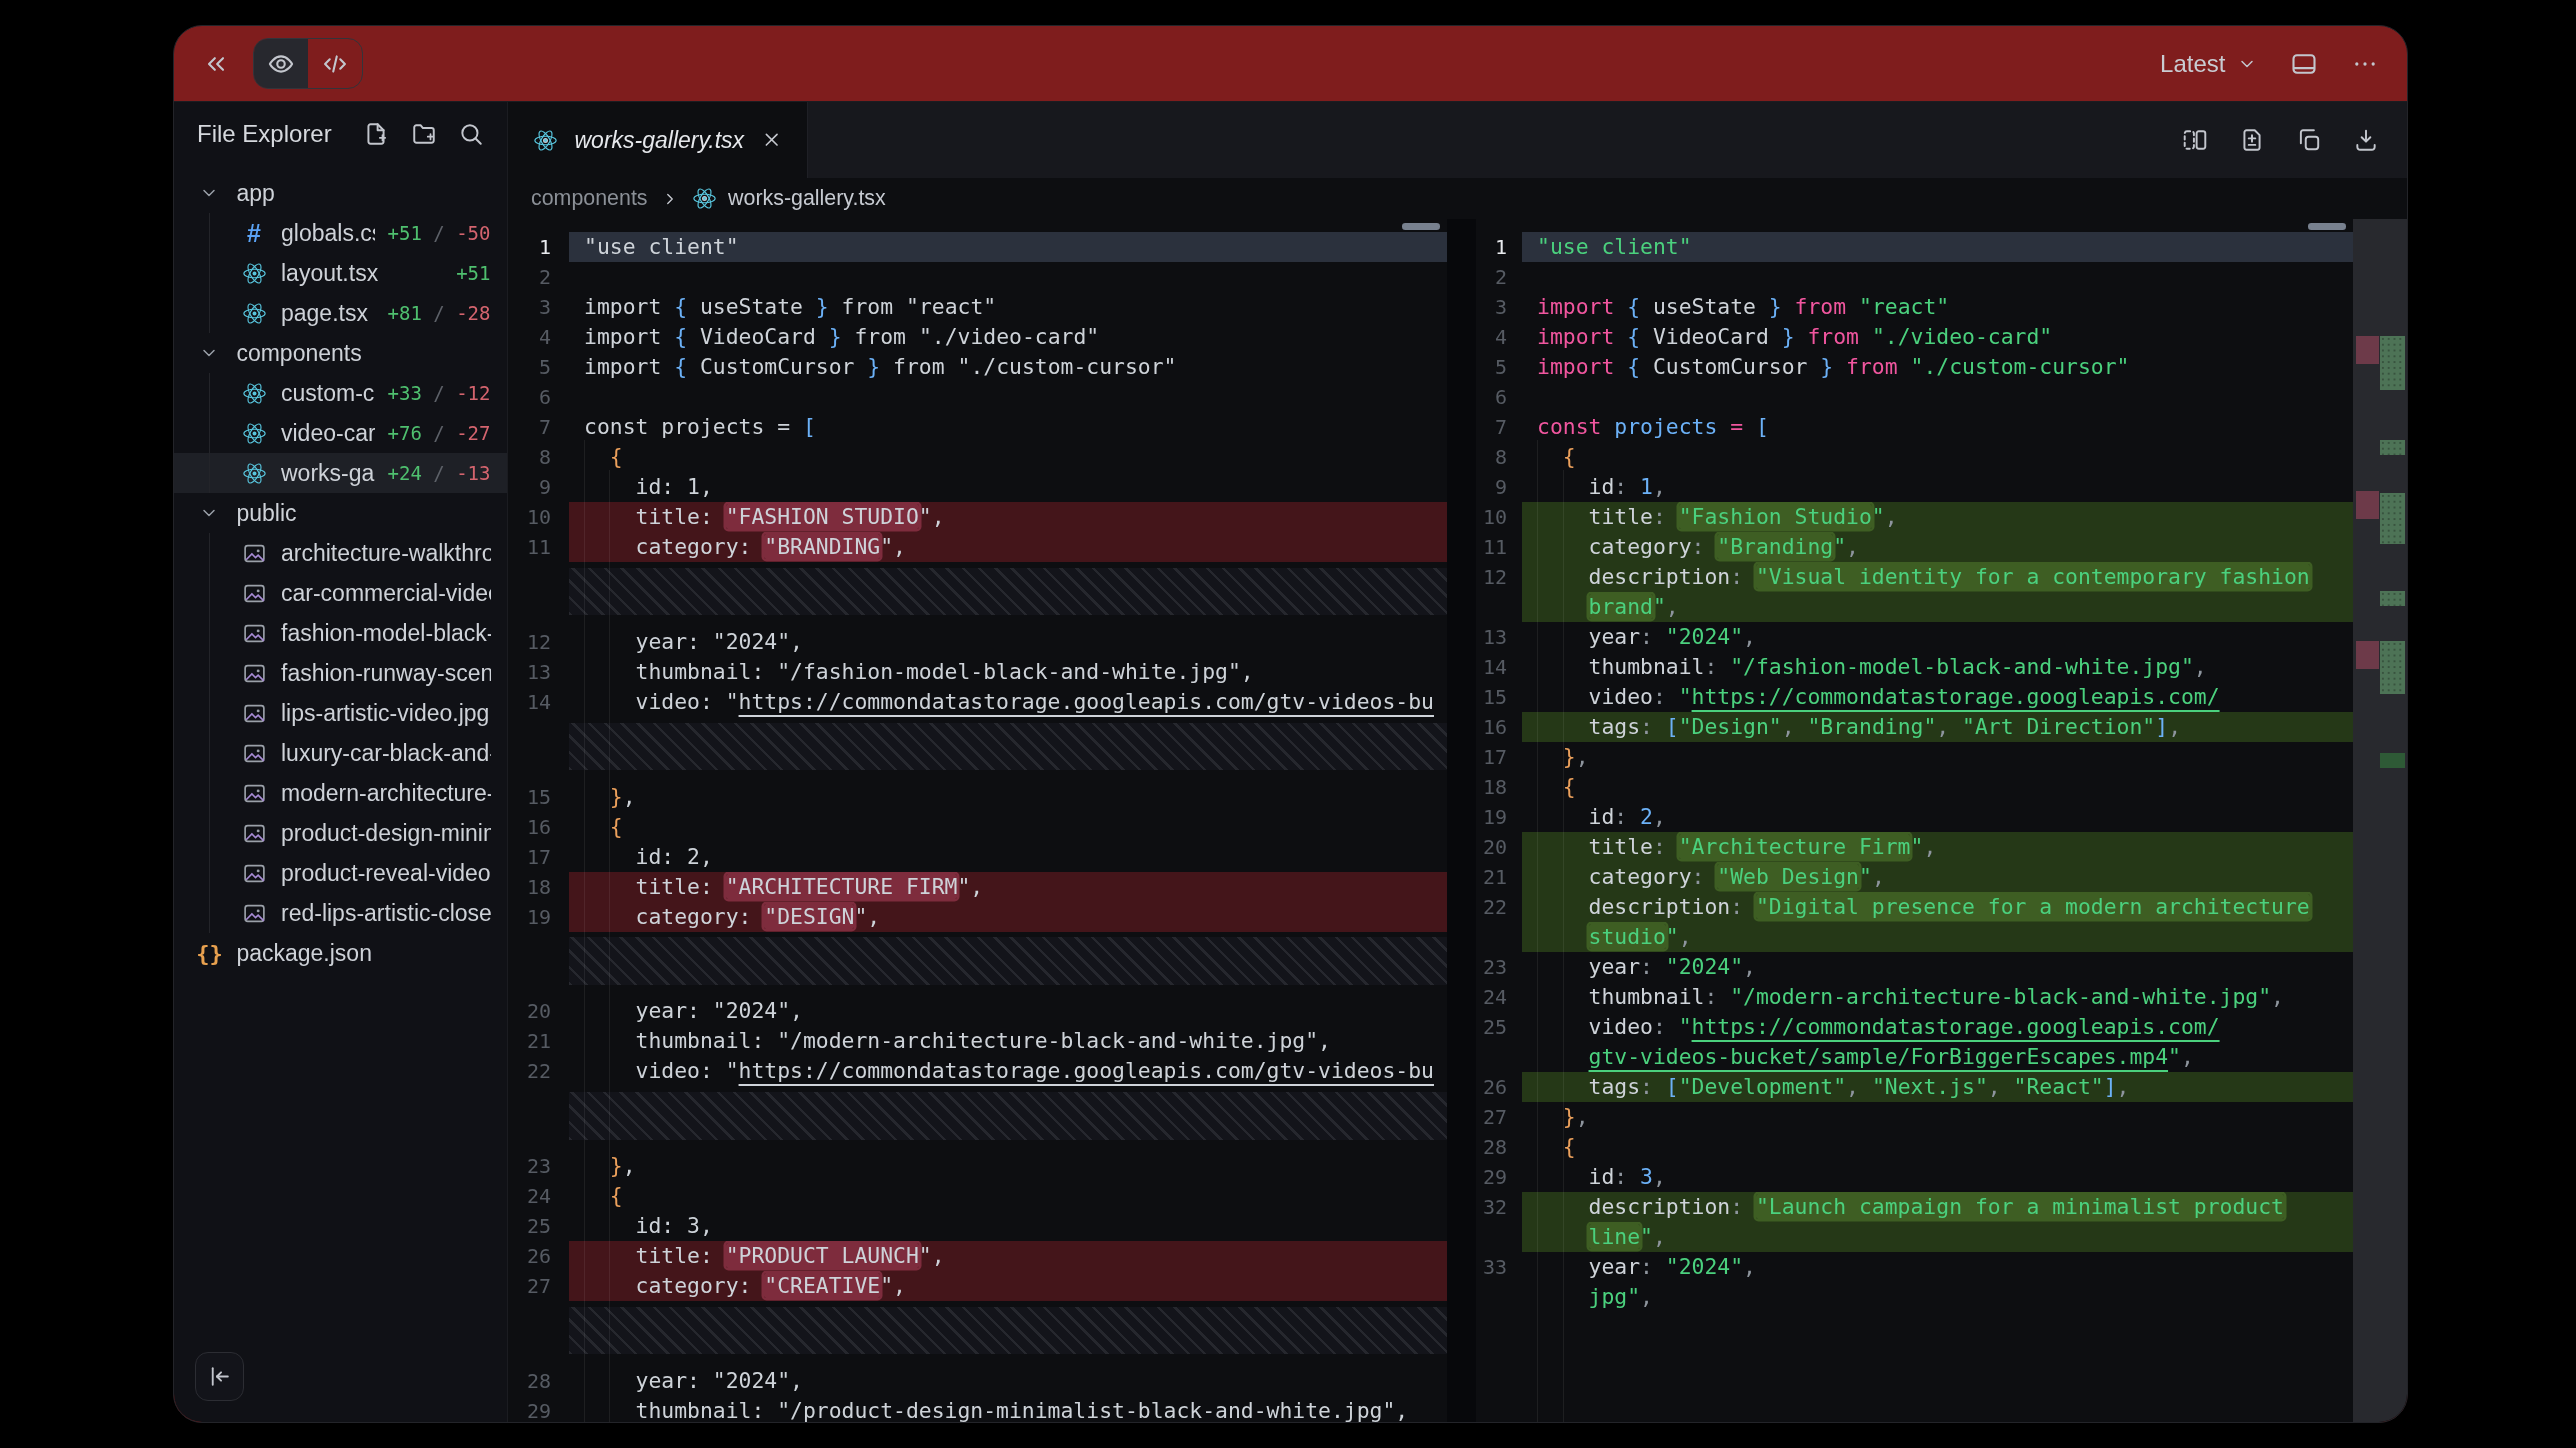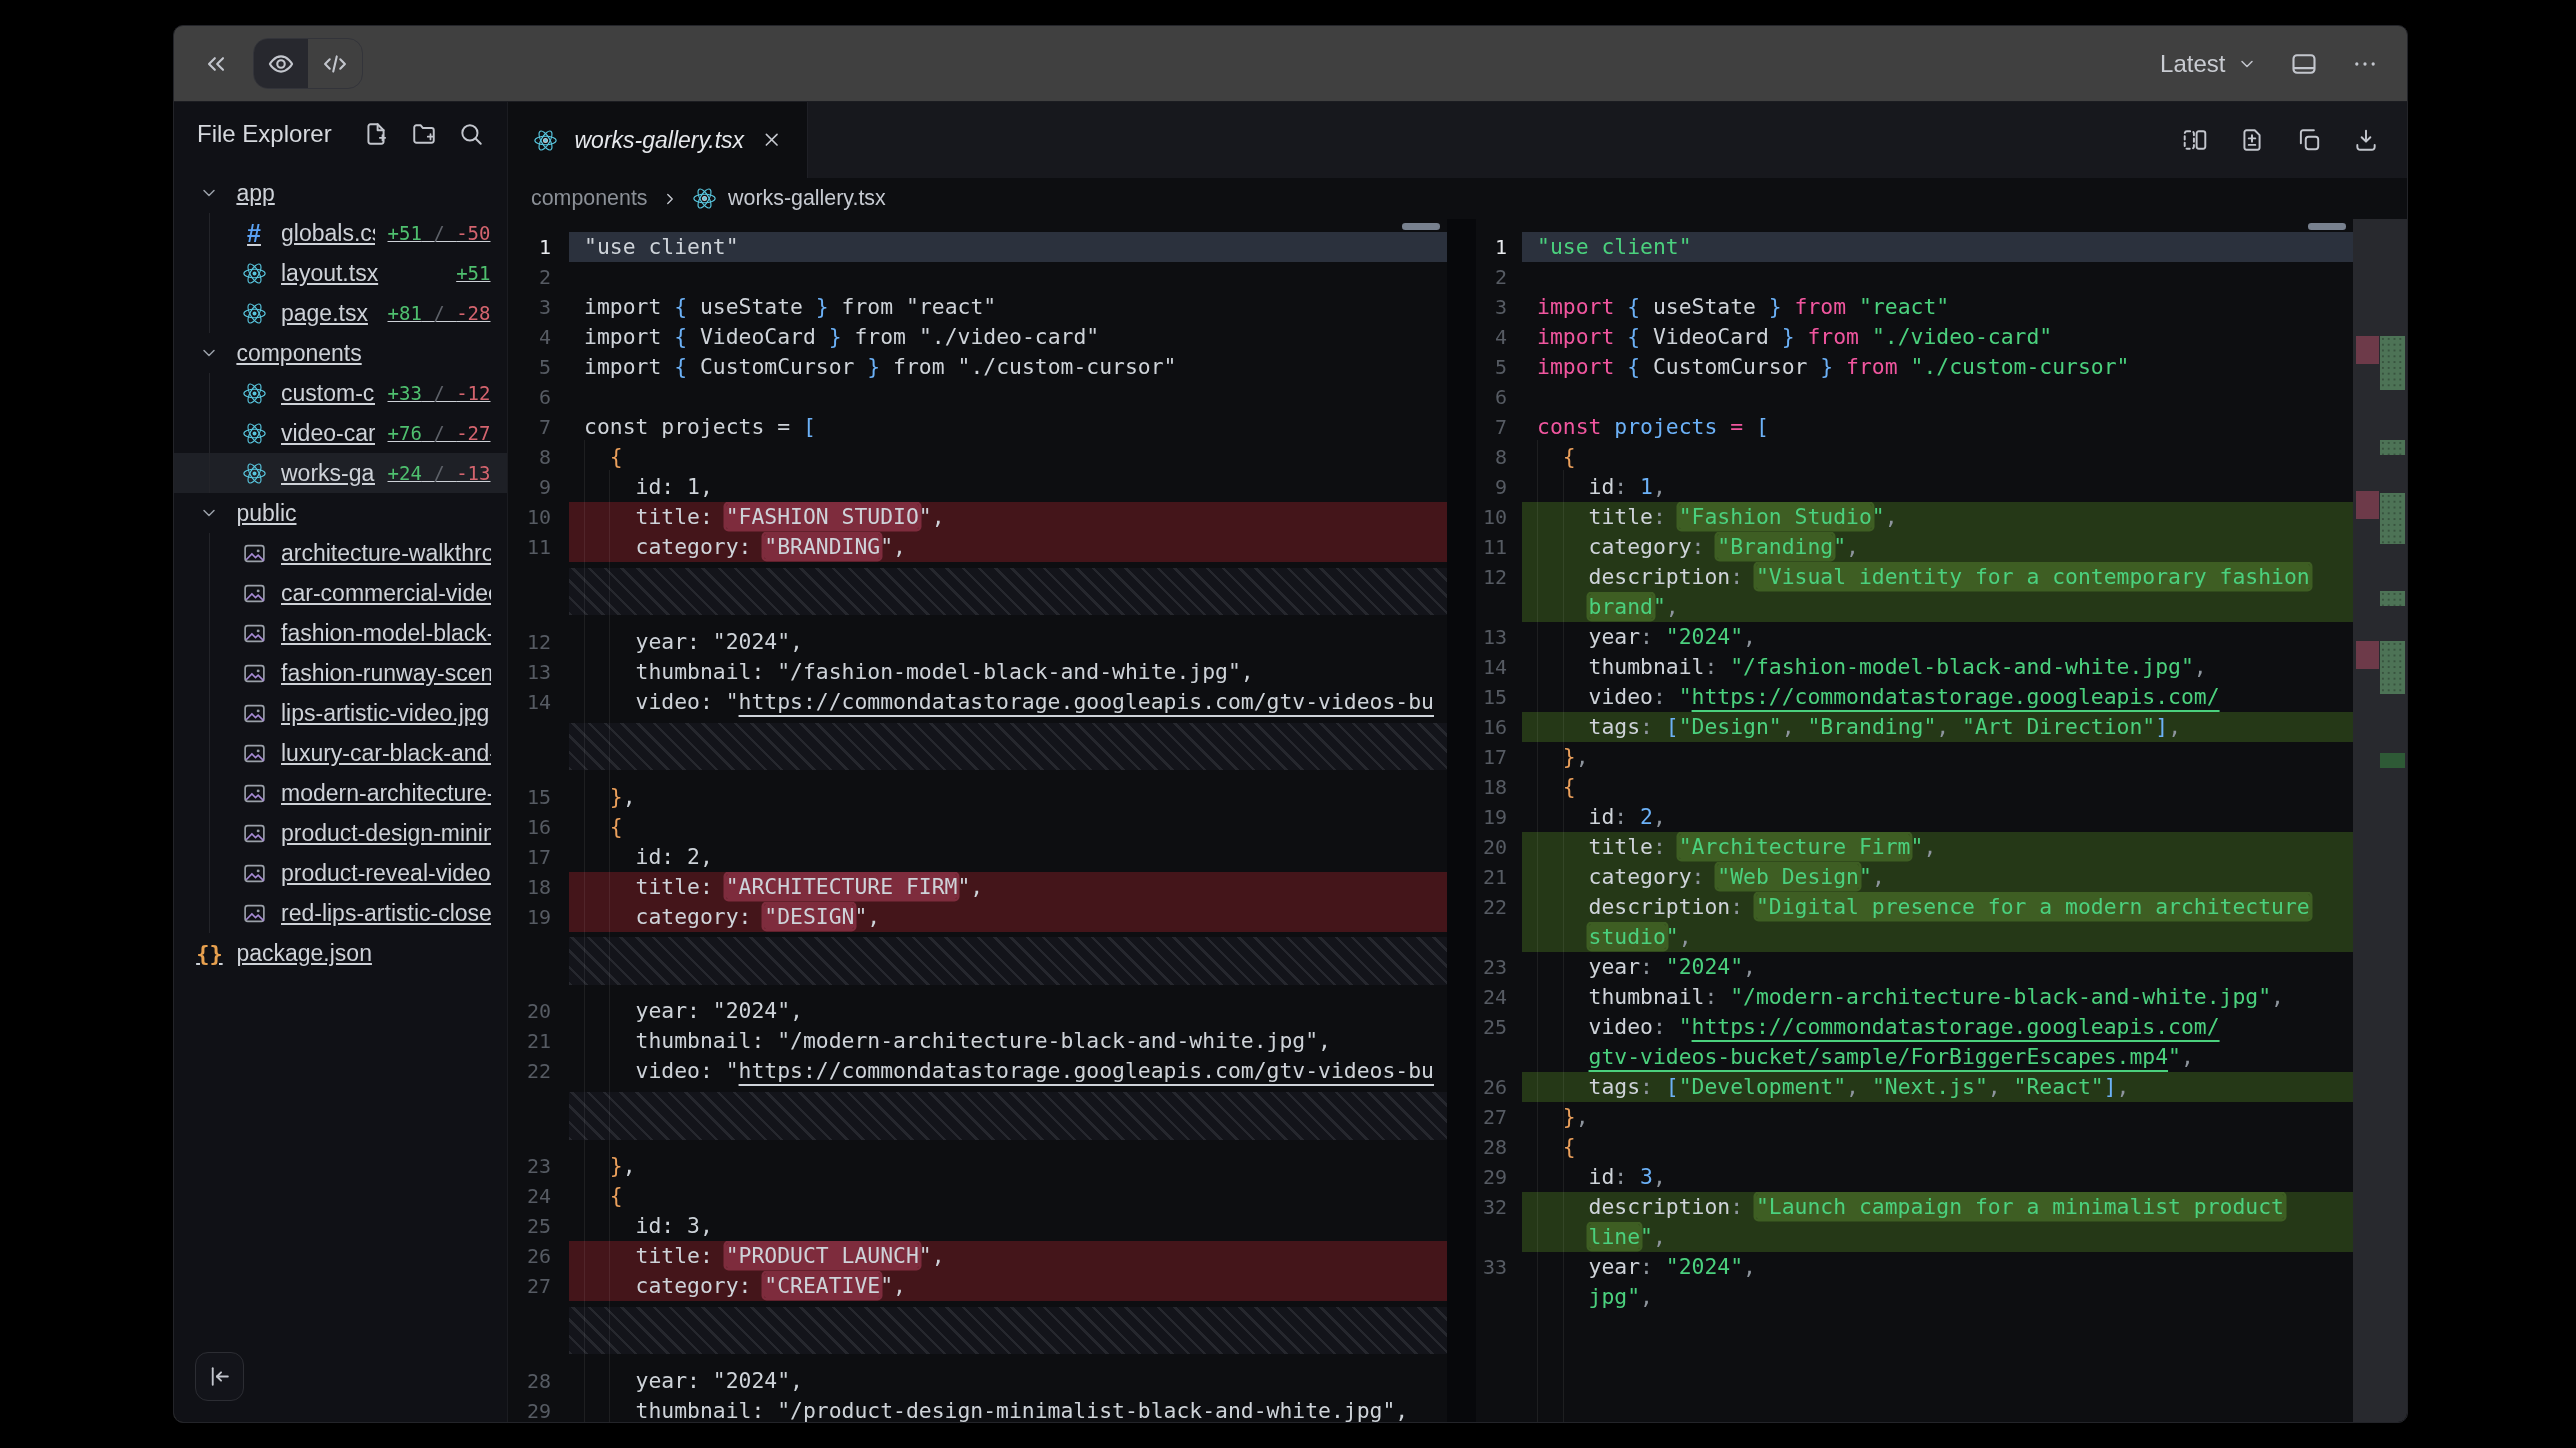--- a/index.html
+++ b/index.html
@@ -1,20 +1,20 @@
 <!DOCTYPE html>
 <html style="font-size:13px"><head>
 <meta charset="utf-8">
 <style>
   * { margin:0; padding:0; box-sizing:border-box; }
   html,body { width:2576px; height:1449px; background:#000; overflow:hidden;
               font-family:"Liberation Sans", sans-serif; }
 
   .card { position:absolute; left:173px; top:25px; width:2235px; height:1398px;
-          background:#404040; border:0.8px solid #232429; border-radius:10px;
+          background:#7f1d1d; border:0.8px solid #232429; border-radius:29px;
           overflow:hidden; display:flex; flex-direction:column; }
 
   
   .toolbar { height:76px; flex:none; display:flex; align-items:center;
              justify-content:space-between; padding:0 28px; border-bottom:0.8px solid #1b1c21; }
   .tb-left { display:flex; align-items:center; gap:23px; }
   .icon-btn { display:flex; align-items:center; justify-content:center; color:#c3c6cd; cursor:pointer; }
   .icon-btn svg { stroke:#c3c6cd; }
   .toggle { display:flex; border:0.8px solid #33343a; border-radius:15px; overflow:hidden; }
   .seg { width:54px; height:49px; display:flex; align-items:center; justify-content:center; }
@@ -22,21 +22,21 @@
   .tb-right { display:flex; align-items:center; gap:33px; color:#c3c6cd; }
   .latest { display:flex; align-items:center; gap:11.5px; font-size:24px; color:#c9ccd2; cursor:pointer; }
 
   .main { flex:1; display:flex; min-height:0; }
 
   
   .sidebar { width:334px; flex:none; background:#101116; border-right:0.8px solid #1b1c21;
              position:relative; display:flex; flex-direction:column; }
   .sb-head { height:63px; flex:none; display:flex; align-items:center; padding:0 23px; gap:21.4px; }
   .sb-title { font-size:24px; color:#d6d9de; flex:1; }
-  .tree { flex:1; overflow:hidden; font-size:23px; color:#ced2d8; padding-top:8.2px;text-decoration:underline; }
+  .tree { flex:1; overflow:hidden; font-size:23px; color:#ced2d8; padding-top:8.2px; }
   .trow { height:40px; display:flex; align-items:center; padding:0 16.5px 0 21.4px; gap:13px;
           position:relative; cursor:pointer; white-space:nowrap; }
   .trow.d1 { padding-left:66px; }
   .trow.d1::before { content:""; position:absolute; left:35px; top:0; bottom:0; width:0.8px; background:#232429; }
   .trow.sel { background:#1e2026; }
   .trow .lbl { flex:1; overflow:hidden; text-overflow:clip; }
   .stats { font-family:"DejaVu Sans Mono", monospace; font-size:19px; }
   .stats .a { color:#4fc06f; } .stats .d { color:#d4646e; } .stats .s { color:#5d6168; }
   .ficon { width:28px; display:flex; justify-content:center; flex:none; }
   .csshash { color:#5ba3f5; font-weight:bold; font-size:25px; }

